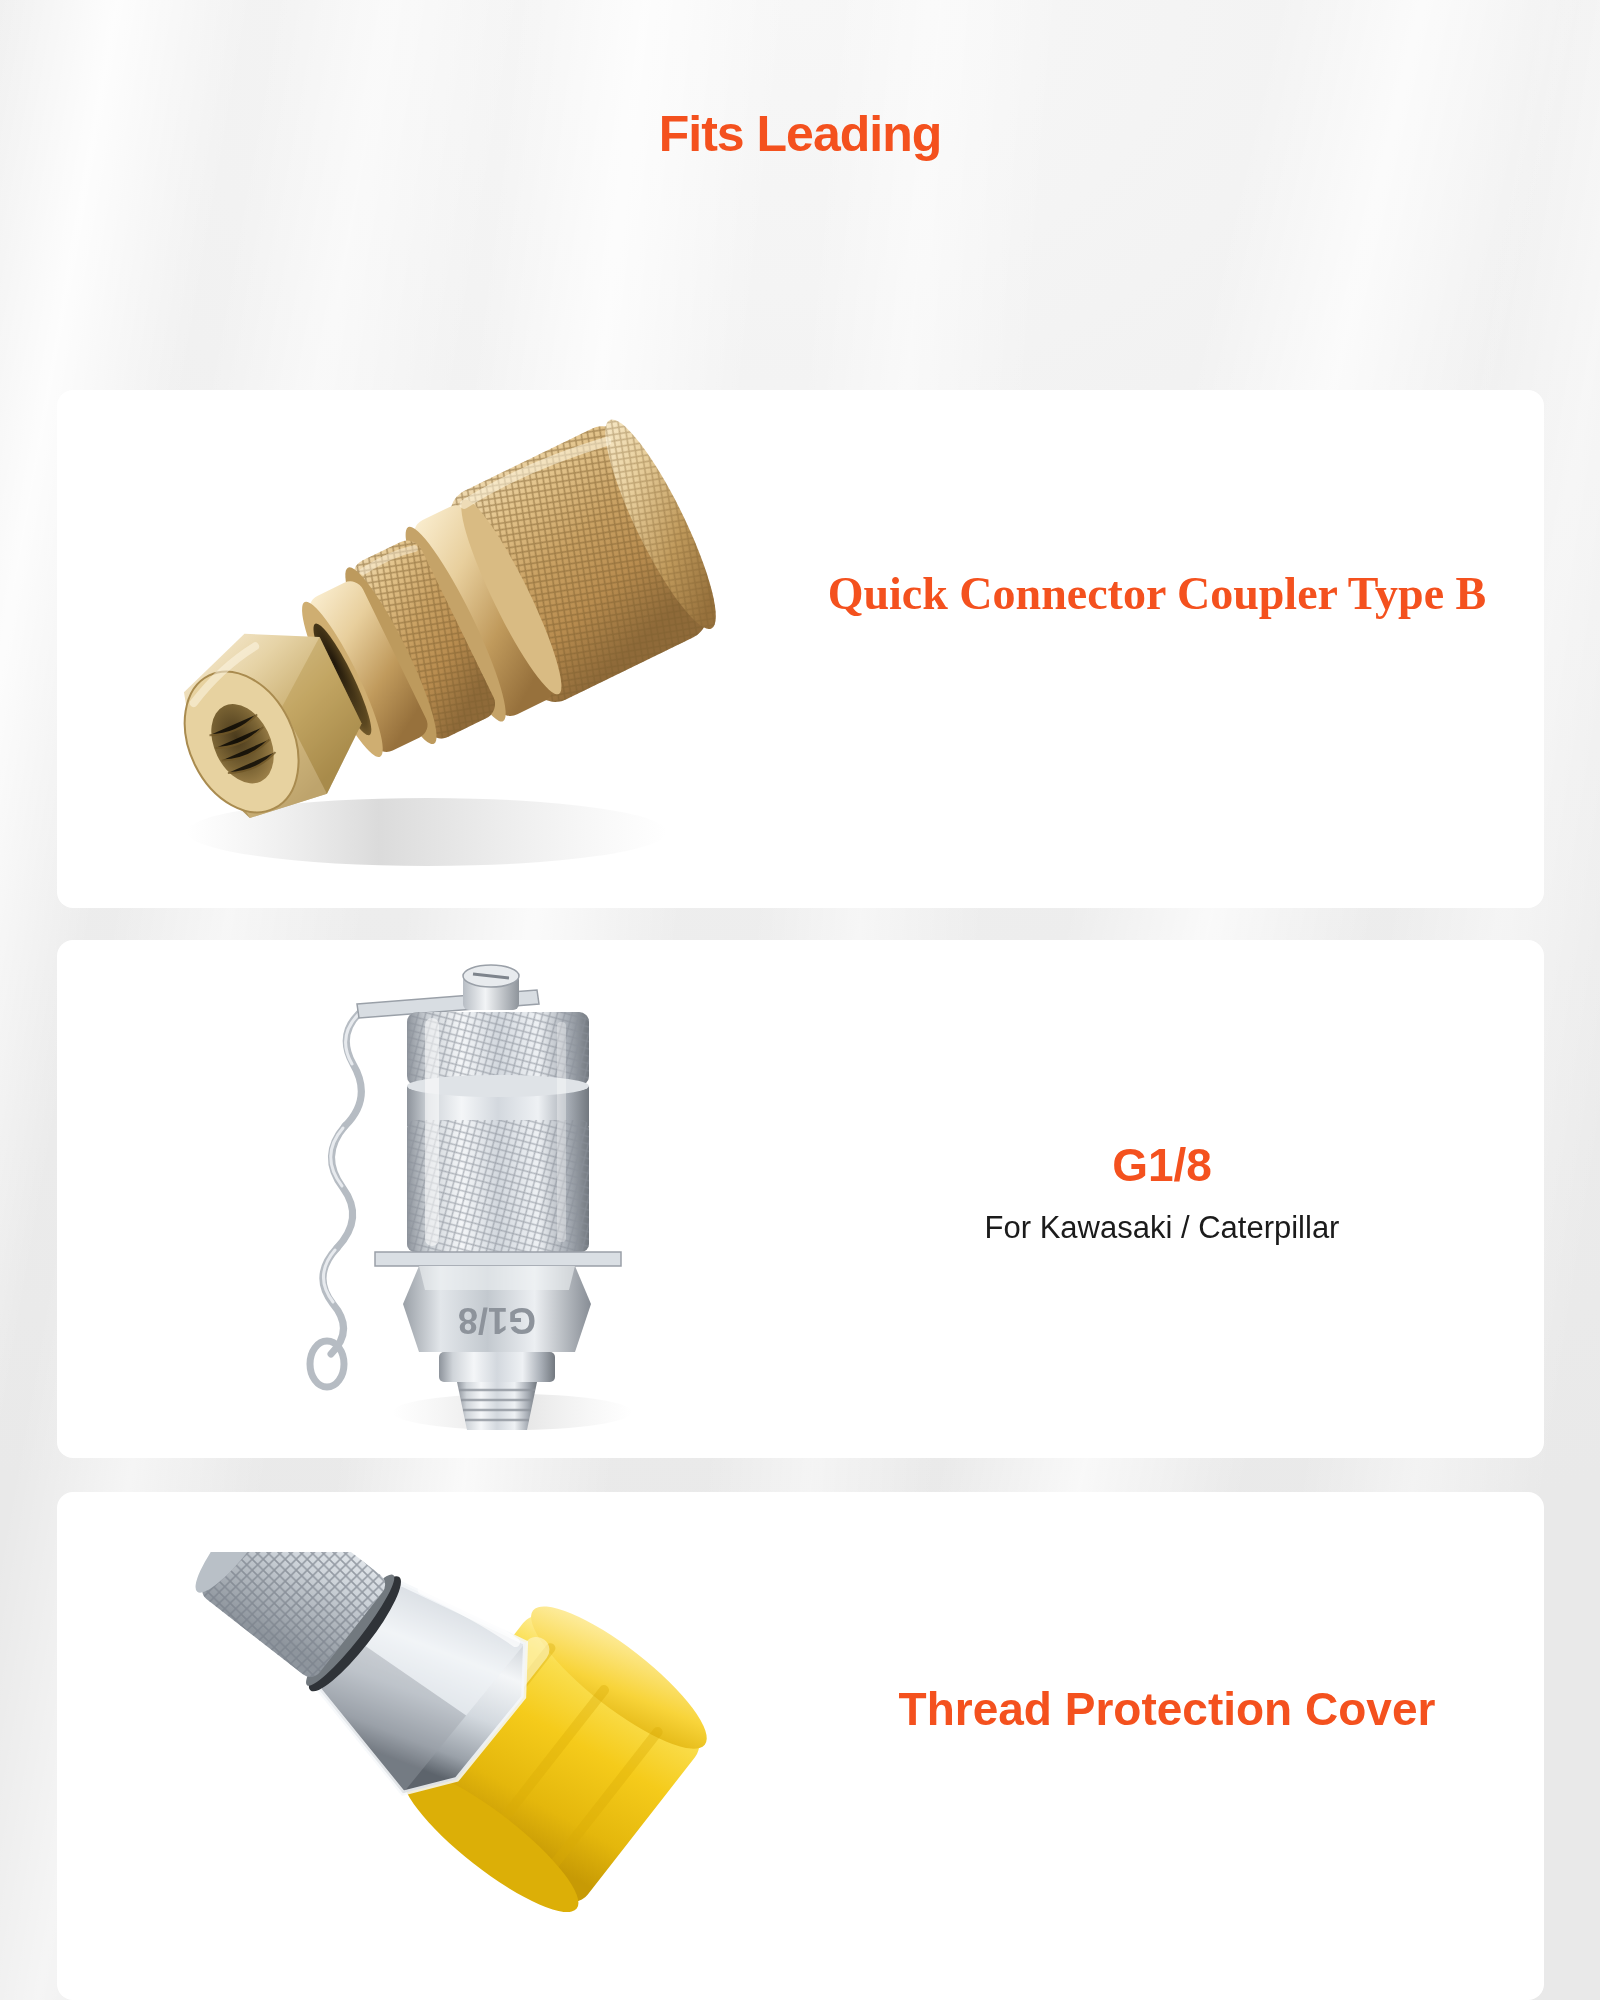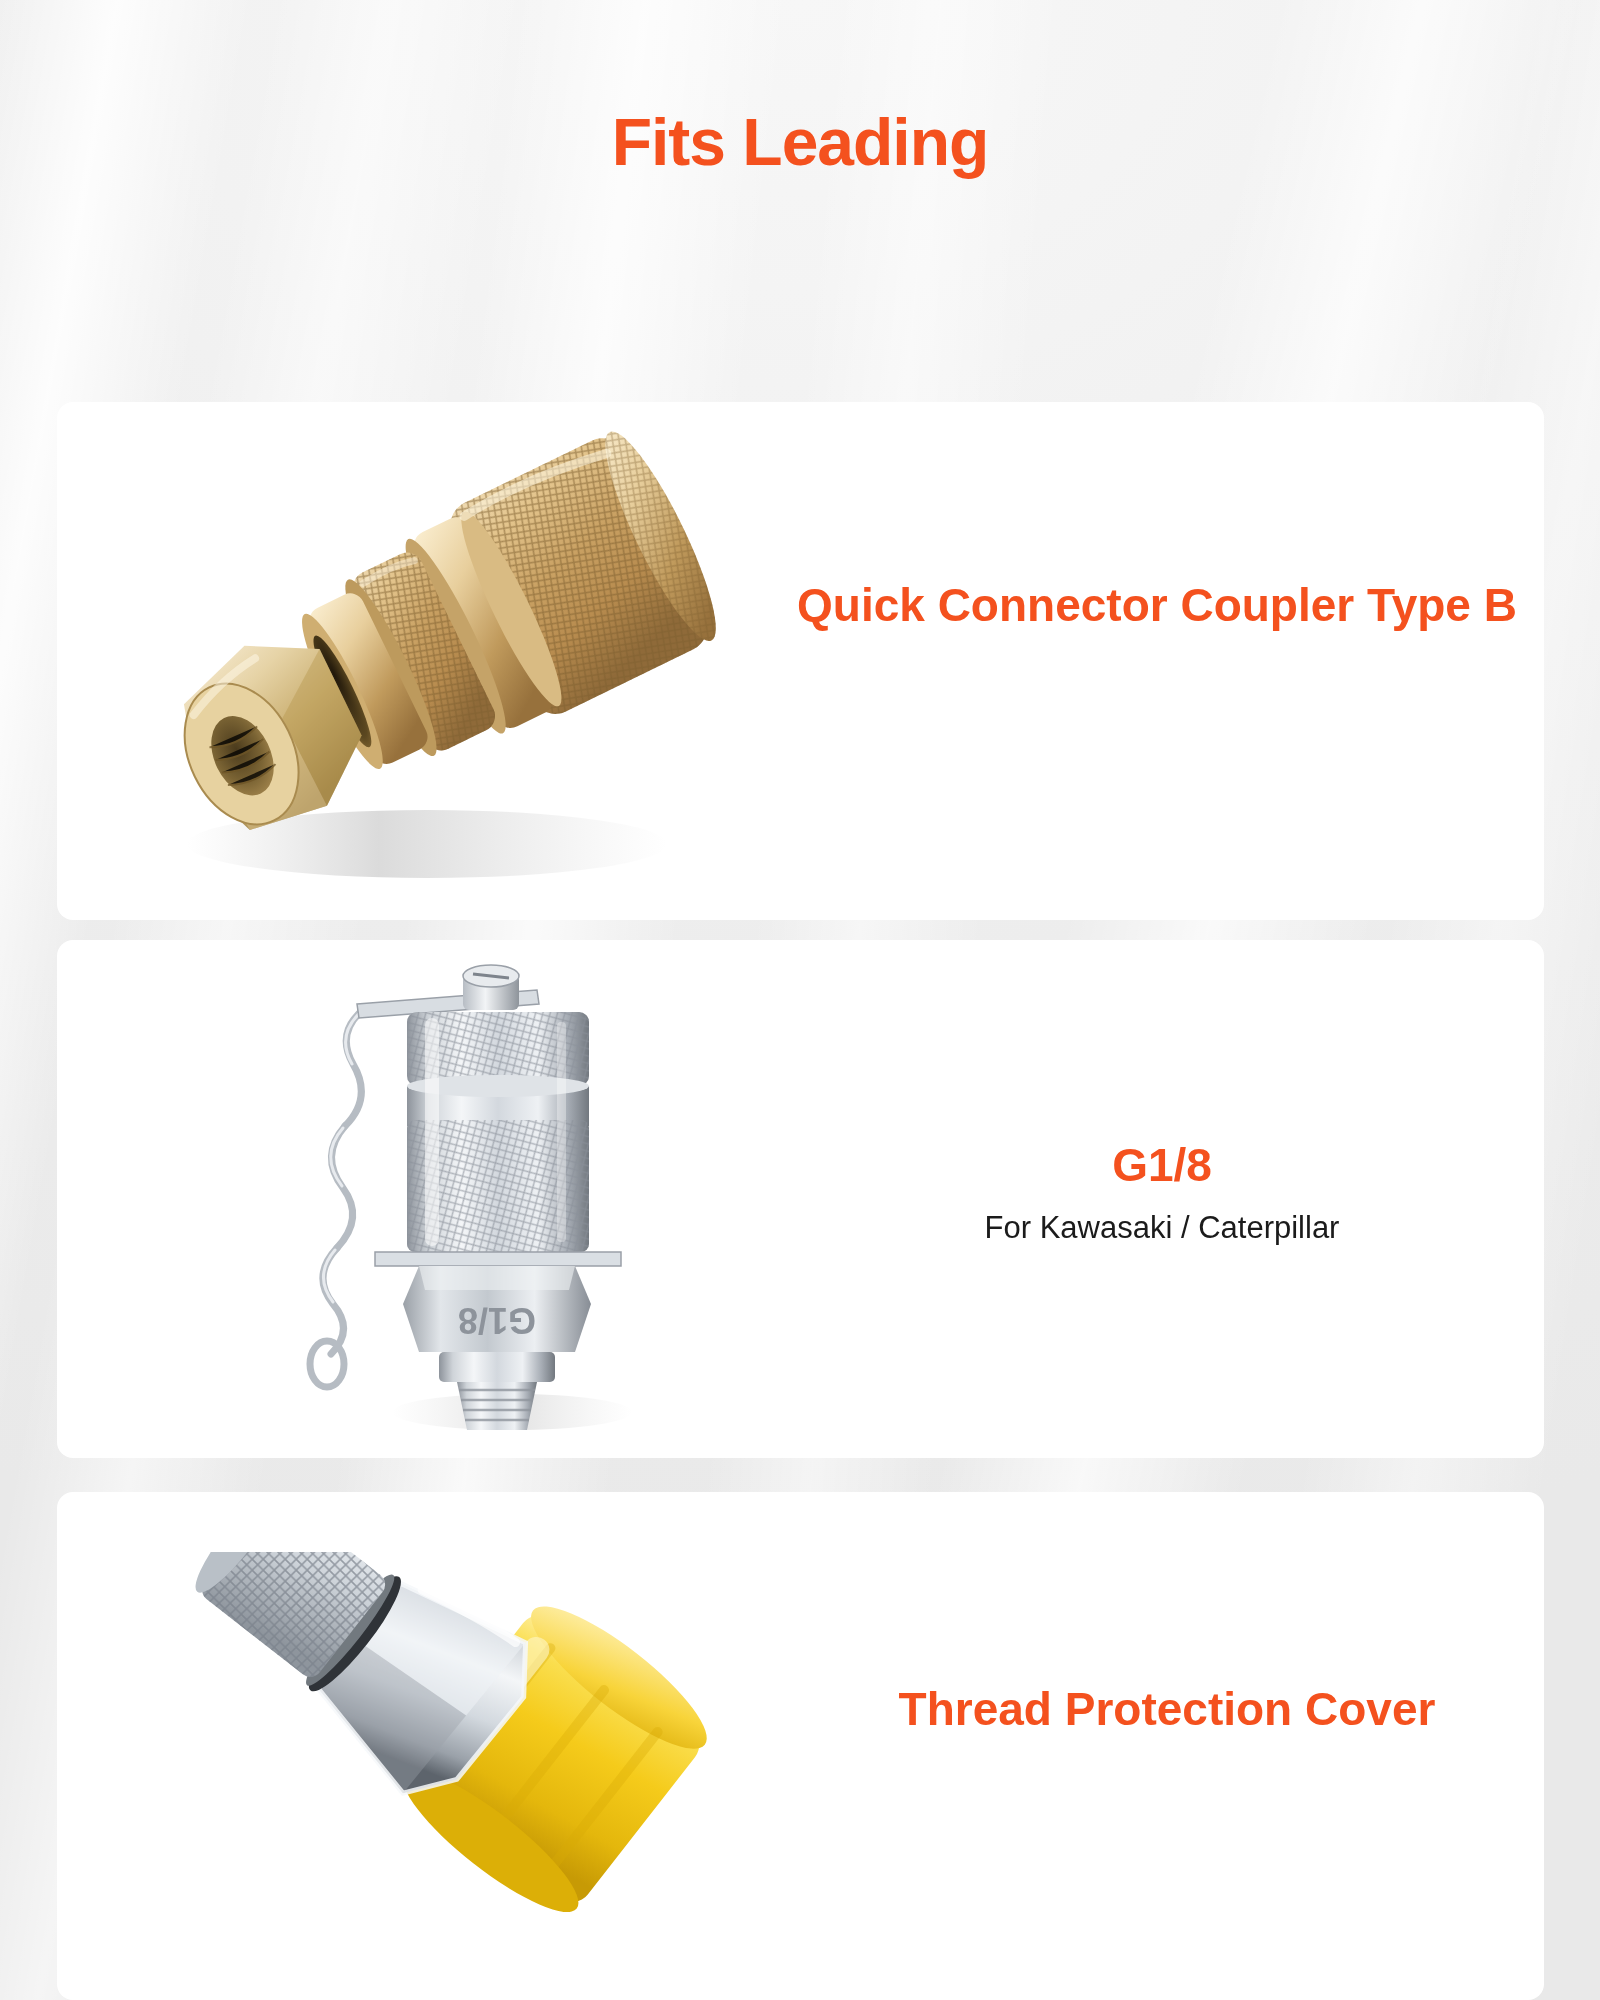--- a/index.html
+++ b/index.html
@@ -27,36 +27,36 @@
     pointer-events:none;
   }
 
   #page { position:relative; width:1600px; height:2000px; }
 
   
   .headline {
     position:absolute; left:0; top:108px; width:1600px;
     text-align:center;
     color:#f4511e;
-    font-size:66px;
+    font-size:50px;
     font-weight:bold;
     line-height:1.06;
     letter-spacing:-1px;
   }
   .headline .hl-line { display:block; }
 
   
   .card {
     position:absolute;
     left:57px; width:1487px;
     background:#ffffff;
     border-radius:16px;
     overflow:hidden;
   }
-  #card-1 { top:402px;  height:518px; }
+  #card-1 { top:390px;  height:518px;font-family:Liberation Serif, serif; }
   #card-2 { top:940px;  height:518px; }
   #card-3 { top:1492px; height:508px; }
 
   .card-inner { position:relative; width:100%; height:100%; }
 
   
   .product-figure { position:absolute; }
   #fig-1 { left:60px;  top:10px;  width:640px; height:500px; }
   #fig-2 { left:200px; top:20px;  width:460px; height:480px; }
   #fig-3 { left:60px;  top:60px;  width:640px; height:450px; }

